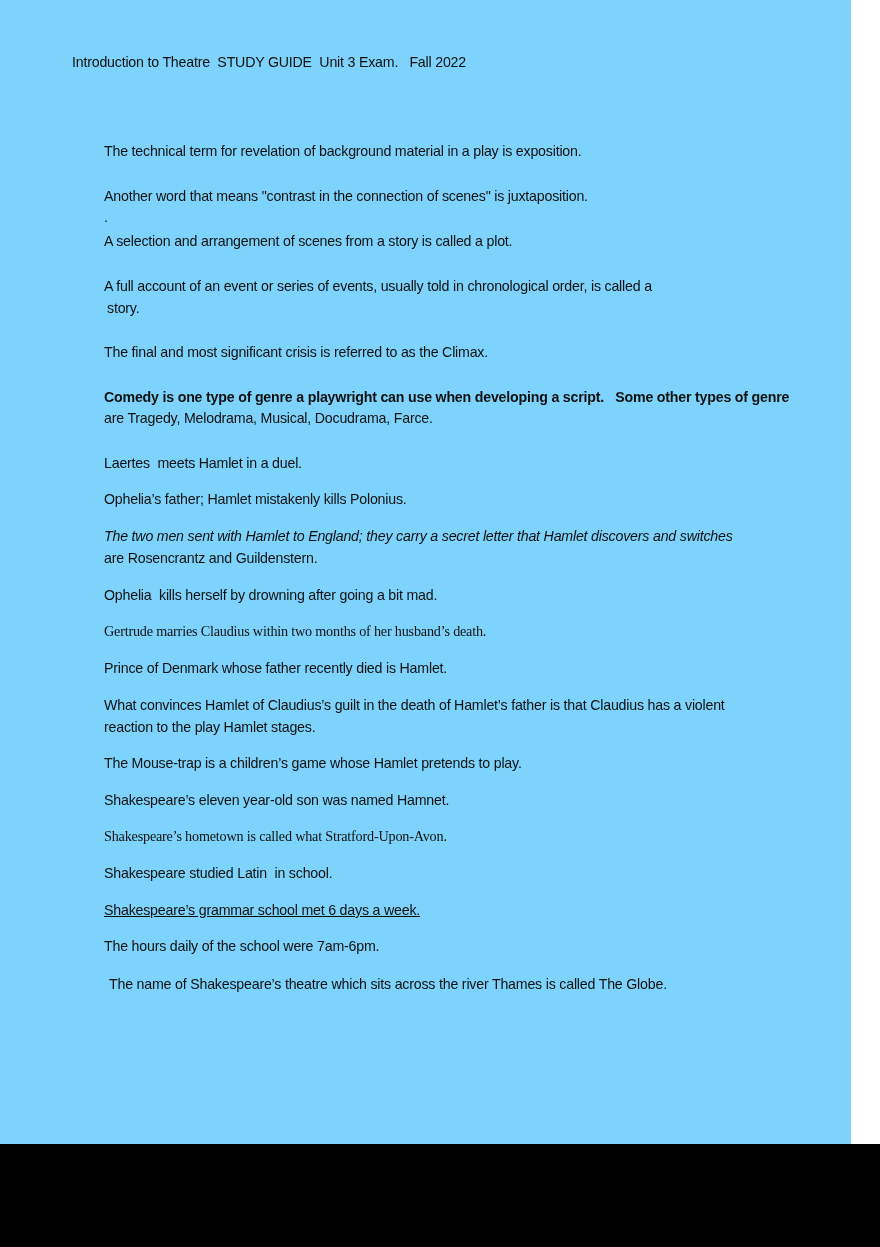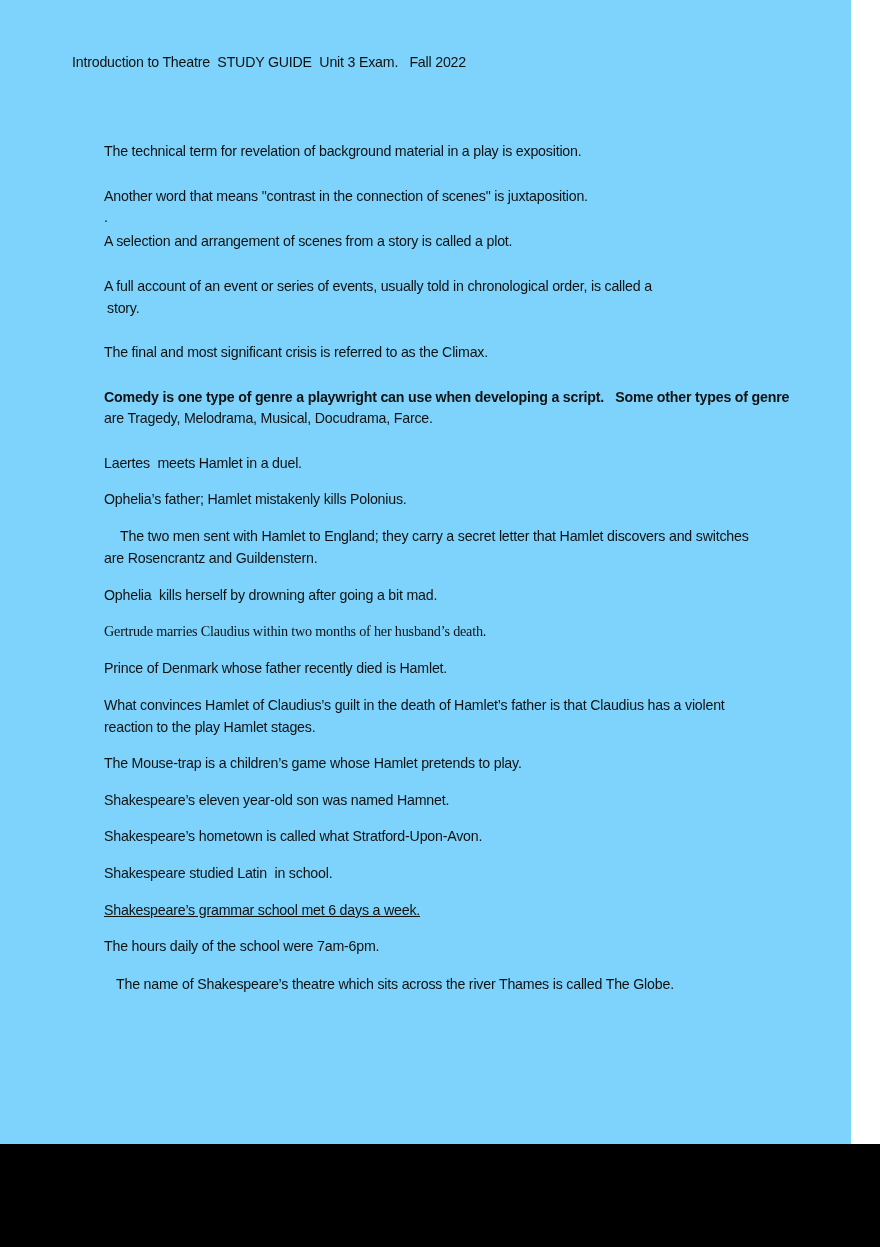--- a/index.html
+++ b/index.html
@@ -20,29 +20,29 @@
       <div class="line" style="left: 104px; top: 185px;">Another word that means "contrast in the connection of scenes" is juxtaposition.</div>
       <div class="line" style="left: 104px; top: 206px;">.</div>
       <div class="line" style="left: 104px; top: 230px;">A selection and arrangement of scenes from a story is called a plot.</div>
       <div class="line" style="left: 104px; top: 275px;">A full account of an event or series of events, usually told in chronological order, is called a</div>
       <div class="line" style="left: 107px; top: 297px;">story.</div>
       <div class="line" style="left: 104px; top: 341px;">The final and most significant crisis is referred to as the Climax.</div>
       <div class="line" style="left: 104px; top: 386px; font-weight: bold;">Comedy is one type of genre a playwright can use when developing a script.   Some other types of genre</div>
       <div class="line" style="left: 104px; top: 407px;">are Tragedy, Melodrama, Musical, Docudrama, Farce.</div>
       <div class="line" style="left: 104px; top: 452px;">Laertes  meets Hamlet in a duel.</div>
       <div class="line" style="left: 104px; top: 488px;">Ophelia’s father; Hamlet mistakenly kills Polonius.</div>
-      <div class="line" style="left: 120px; top: 525px;">The two men sent with Hamlet to England; they carry a secret letter that Hamlet discovers and switches</div>
+      <div class="line" style="left: 104px; top: 525px; font-style: italic;">The two men sent with Hamlet to England; they carry a secret letter that Hamlet discovers and switches</div>
       <div class="line" style="left: 104px; top: 547px;">are Rosencrantz and Guildenstern.</div>
       <div class="line" style="left: 104px; top: 584px;">Ophelia  kills herself by drowning after going a bit mad.</div>
       <div class="line" style="left: 104px; top: 620px; font-family: Liberation Serif, serif;">Gertrude marries Claudius within two months of her husband’s death.</div>
       <div class="line" style="left: 104px; top: 657px;">Prince of Denmark whose father recently died is Hamlet.</div>
       <div class="line" style="left: 104px; top: 694px;">What convinces Hamlet of Claudius’s guilt in the death of Hamlet’s father is that Claudius has a violent</div>
       <div class="line" style="left: 104px; top: 716px;">reaction to the play Hamlet stages.</div>
       <div class="line" style="left: 104px; top: 752px;">The Mouse-trap is a children’s game whose Hamlet pretends to play.</div>
       <div class="line" style="left: 104px; top: 789px;">Shakespeare’s eleven year-old son was named Hamnet.</div>
-      <div class="line" style="left: 104px; top: 825px;">Shakespeare’s hometown is called what Stratford-Upon-Avon.</div>
+      <div class="line" style="left: 104px; top: 825px; font-family: Liberation Serif, serif;">Shakespeare’s hometown is called what Stratford-Upon-Avon.</div>
       <div class="line" style="left: 104px; top: 862px;">Shakespeare studied Latin  in school.</div>
       <div class="line" style="left: 104px; top: 899px; text-decoration: underline;">Shakespeare’s grammar school met 6 days a week.</div>
       <div class="line" style="left: 104px; top: 935px;">The hours daily of the school were 7am-6pm.</div>
-      <div class="line" style="left: 116px; top: 973px;">The name of Shakespeare’s theatre which sits across the river Thames is called The Globe.</div>
+      <div class="line" style="left: 109px; top: 973px;">The name of Shakespeare’s theatre which sits across the river Thames is called The Globe.</div>
     </div>
 </div>
 <div class="bottom-bar"></div>
 
 </body></html>

